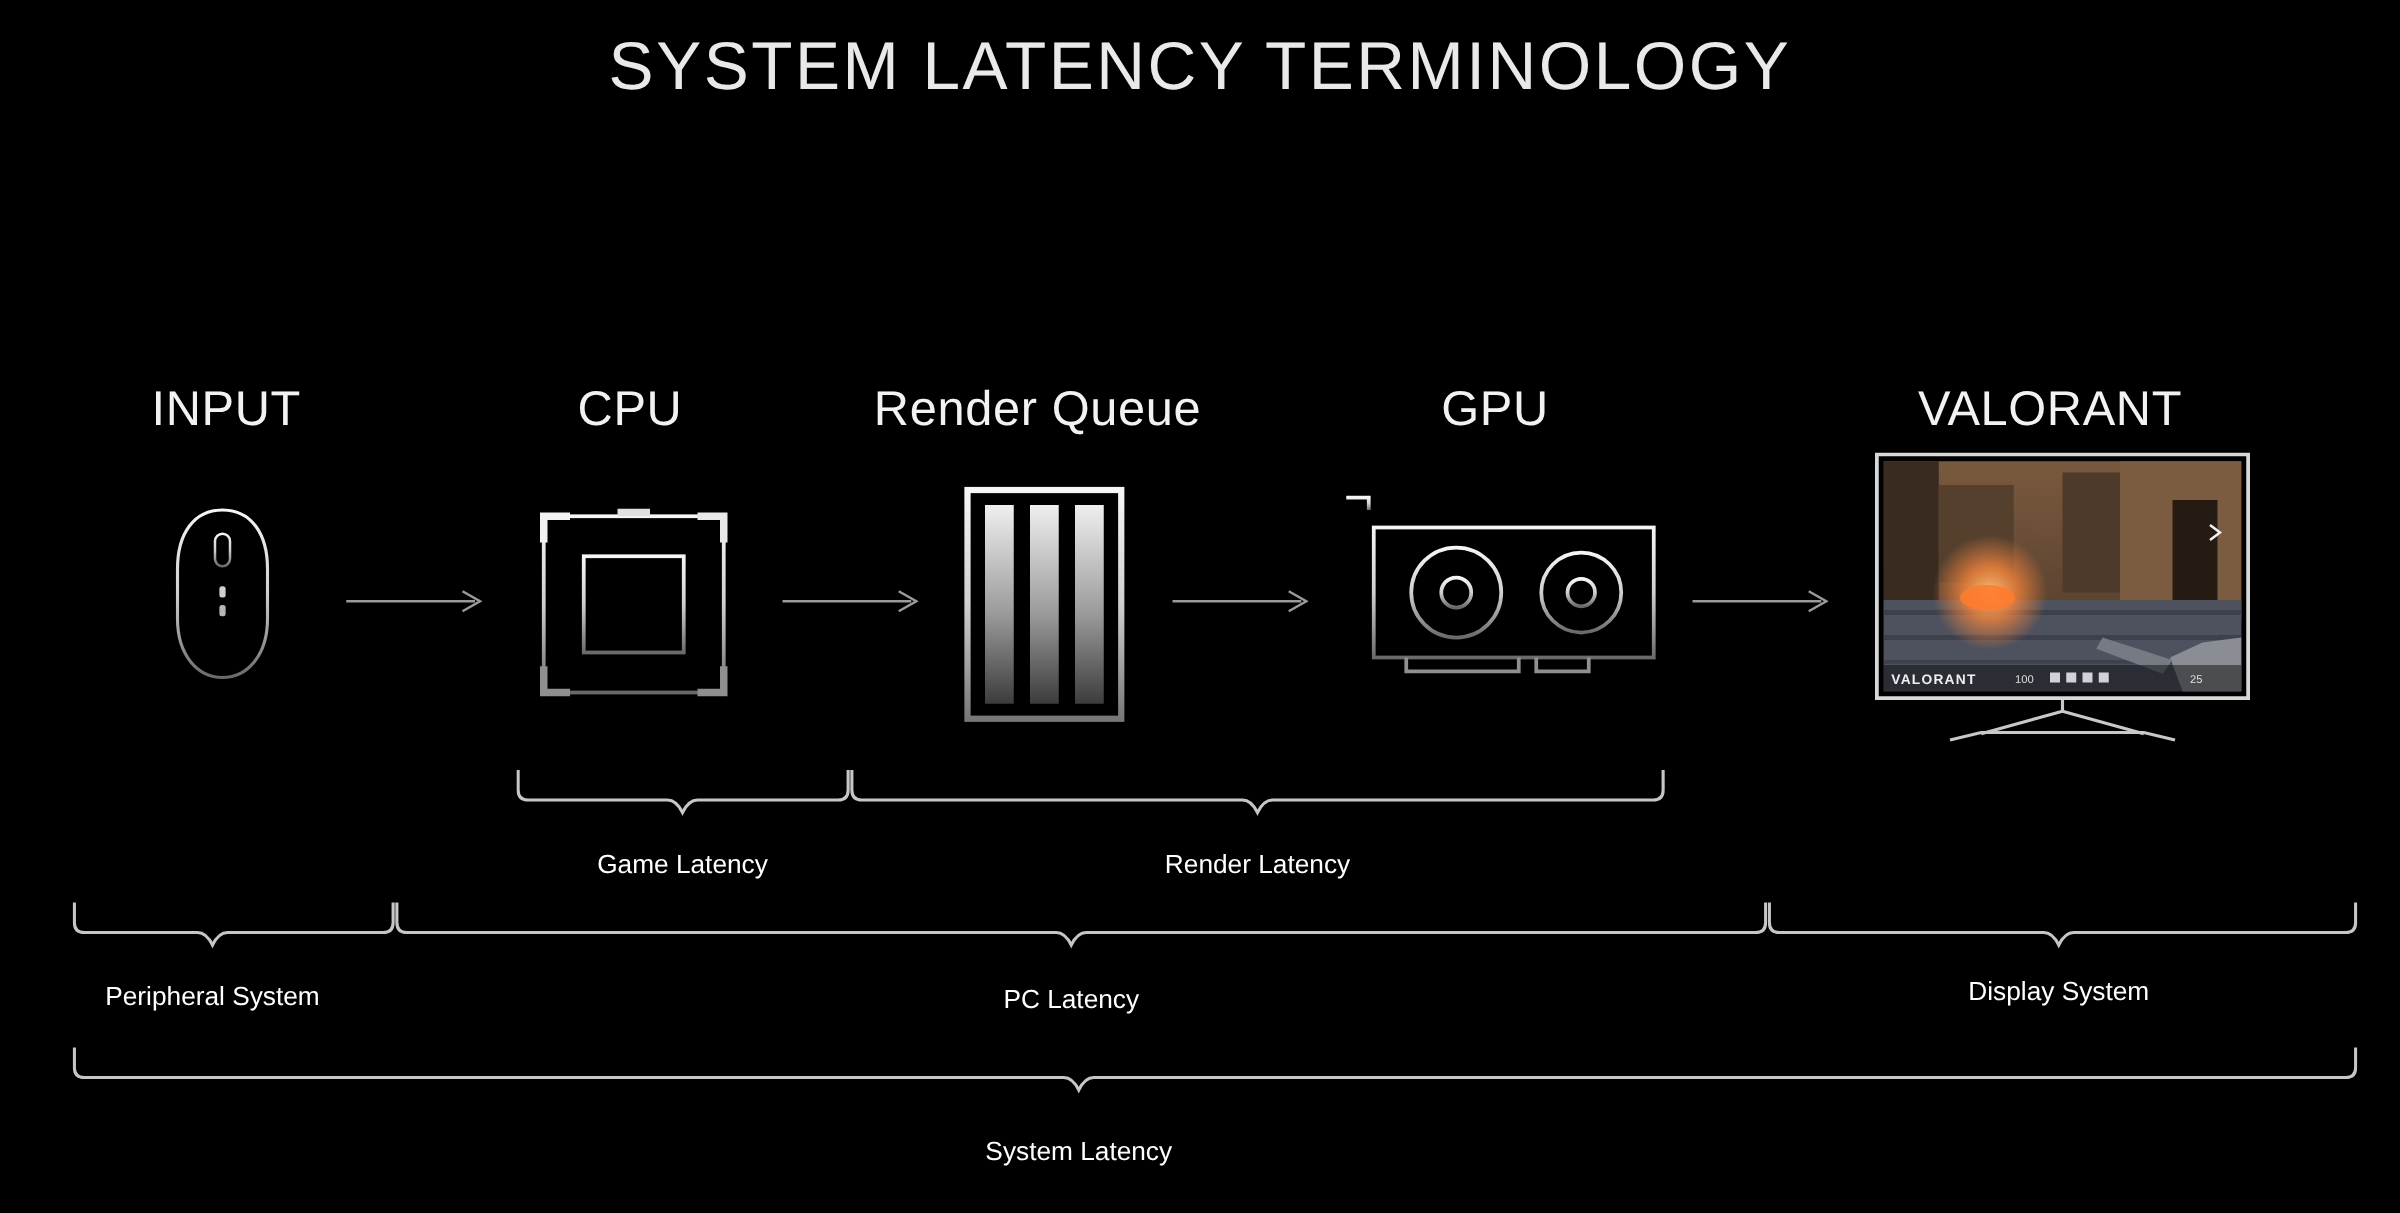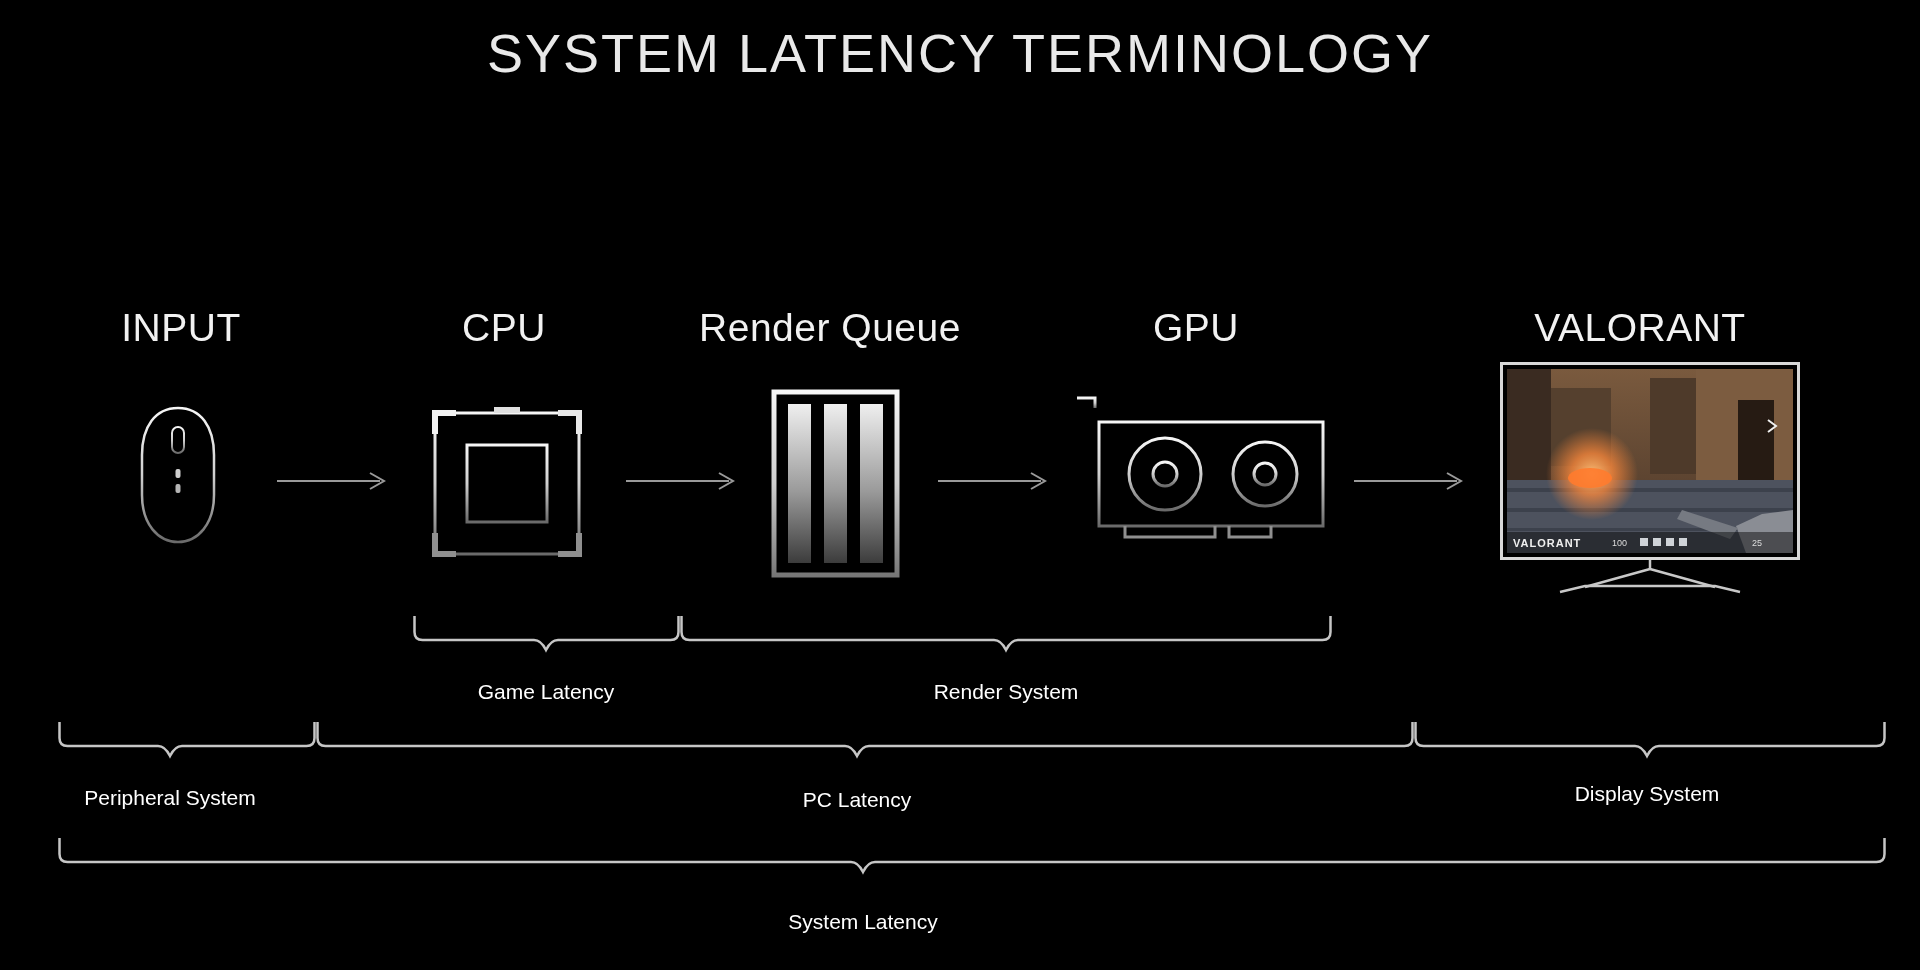--- a/index.html
+++ b/index.html
@@ -200,21 +200,21 @@
     </svg>
   </div>
 
   <svg class="bracket" style="left:413px;top:616px" width="267" height="38">
     <path d="M1.5,0 L1.5,16 Q1.5,24 9.5,24 L121,24 Q128,24 133,34 Q138,24 145,24 L257.5,24 Q265.5,24 265.5,16 L265.5,0" fill="none" stroke="var(--bracket)" stroke-width="2.5" stroke-linecap="round"></path>
   </svg>
   <svg class="bracket" style="left:680px;top:616px" width="652" height="38">
     <path d="M1.5,0 L1.5,16 Q1.5,24 9.5,24 L314,24 Q321,24 326,34 Q331,24 338,24 L642.5,24 Q650.5,24 650.5,16 L650.5,0" fill="none" stroke="var(--bracket)" stroke-width="2.5" stroke-linecap="round"></path>
   </svg>
   <div class="lat-label" style="left:546px;top:680px">Game Latency</div>
-  <div class="lat-label" style="left:1006px;top:680px">Render System</div>
+  <div class="lat-label" style="left:1006px;top:680px">Render Latency</div>
 
   <svg class="bracket" style="left:58px;top:722px" width="258" height="38">
     <path d="M1.5,0 L1.5,16 Q1.5,24 9.5,24 L100,24 Q107,24 112,34 Q117,24 124,24 L248.5,24 Q256.5,24 256.5,16 L256.5,0" fill="none" stroke="var(--bracket)" stroke-width="2.5" stroke-linecap="round"></path>
   </svg>
   <svg class="bracket" style="left:316px;top:722px" width="1098" height="38">
     <path d="M1.5,0 L1.5,16 Q1.5,24 9.5,24 L529,24 Q536,24 541,34 Q546,24 553,24 L1088.5,24 Q1096.5,24 1096.5,16 L1096.5,0" fill="none" stroke="var(--bracket)" stroke-width="2.5" stroke-linecap="round"></path>
   </svg>
   <svg class="bracket" style="left:1414px;top:722px" width="472" height="38">
     <path d="M1.5,0 L1.5,16 Q1.5,24 9.5,24 L221,24 Q228,24 233,34 Q238,24 245,24 L462.5,24 Q470.5,24 470.5,16 L470.5,0" fill="none" stroke="var(--bracket)" stroke-width="2.5" stroke-linecap="round"></path>
   </svg>

